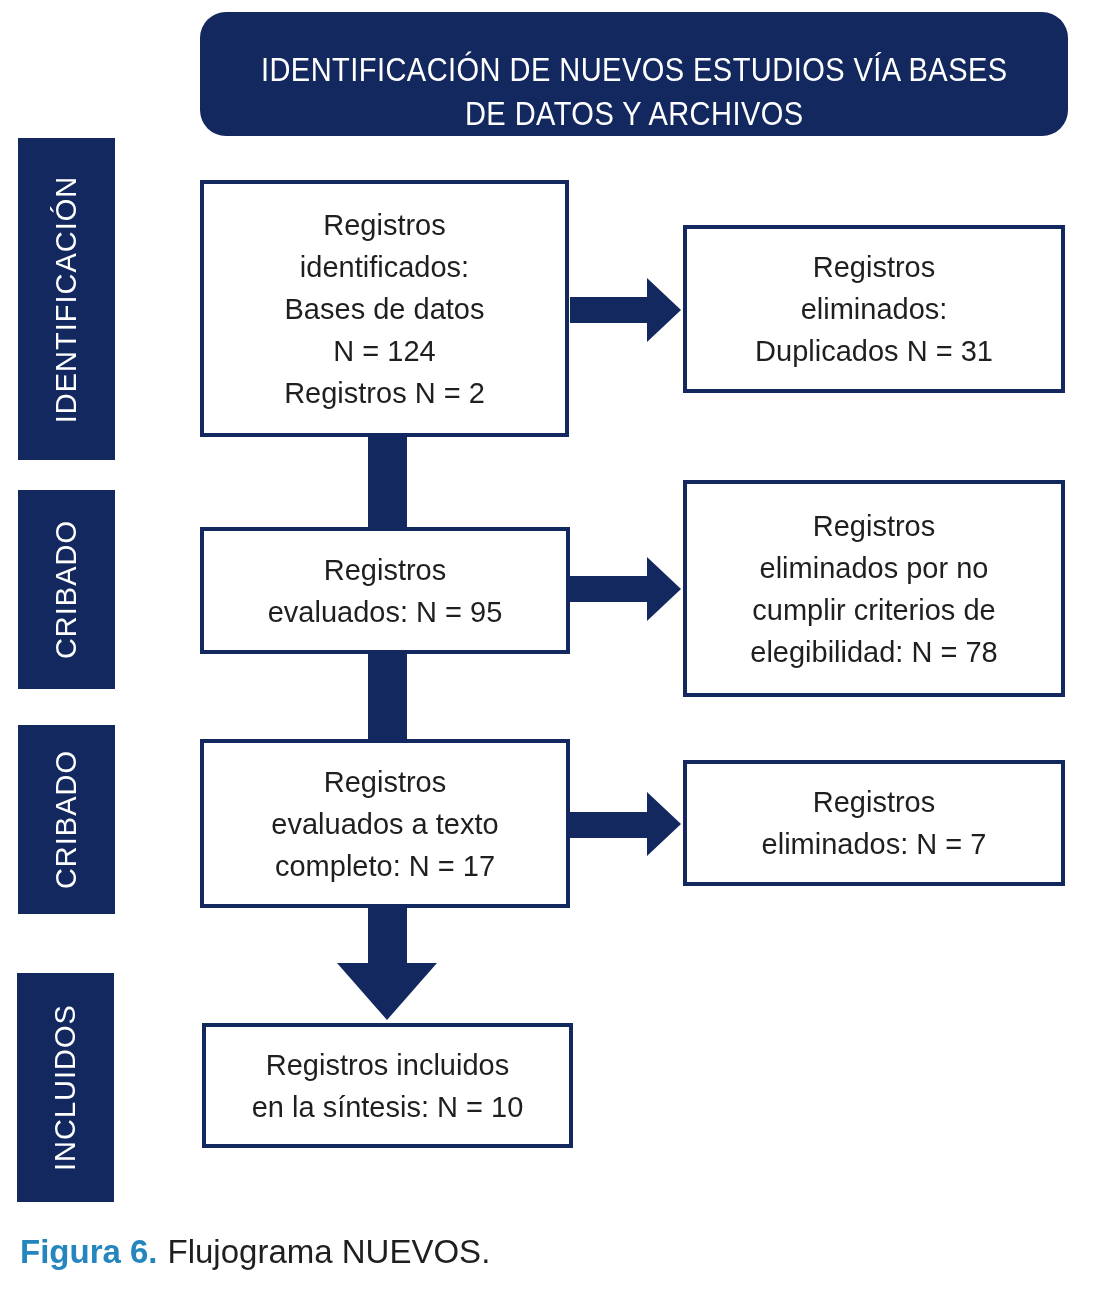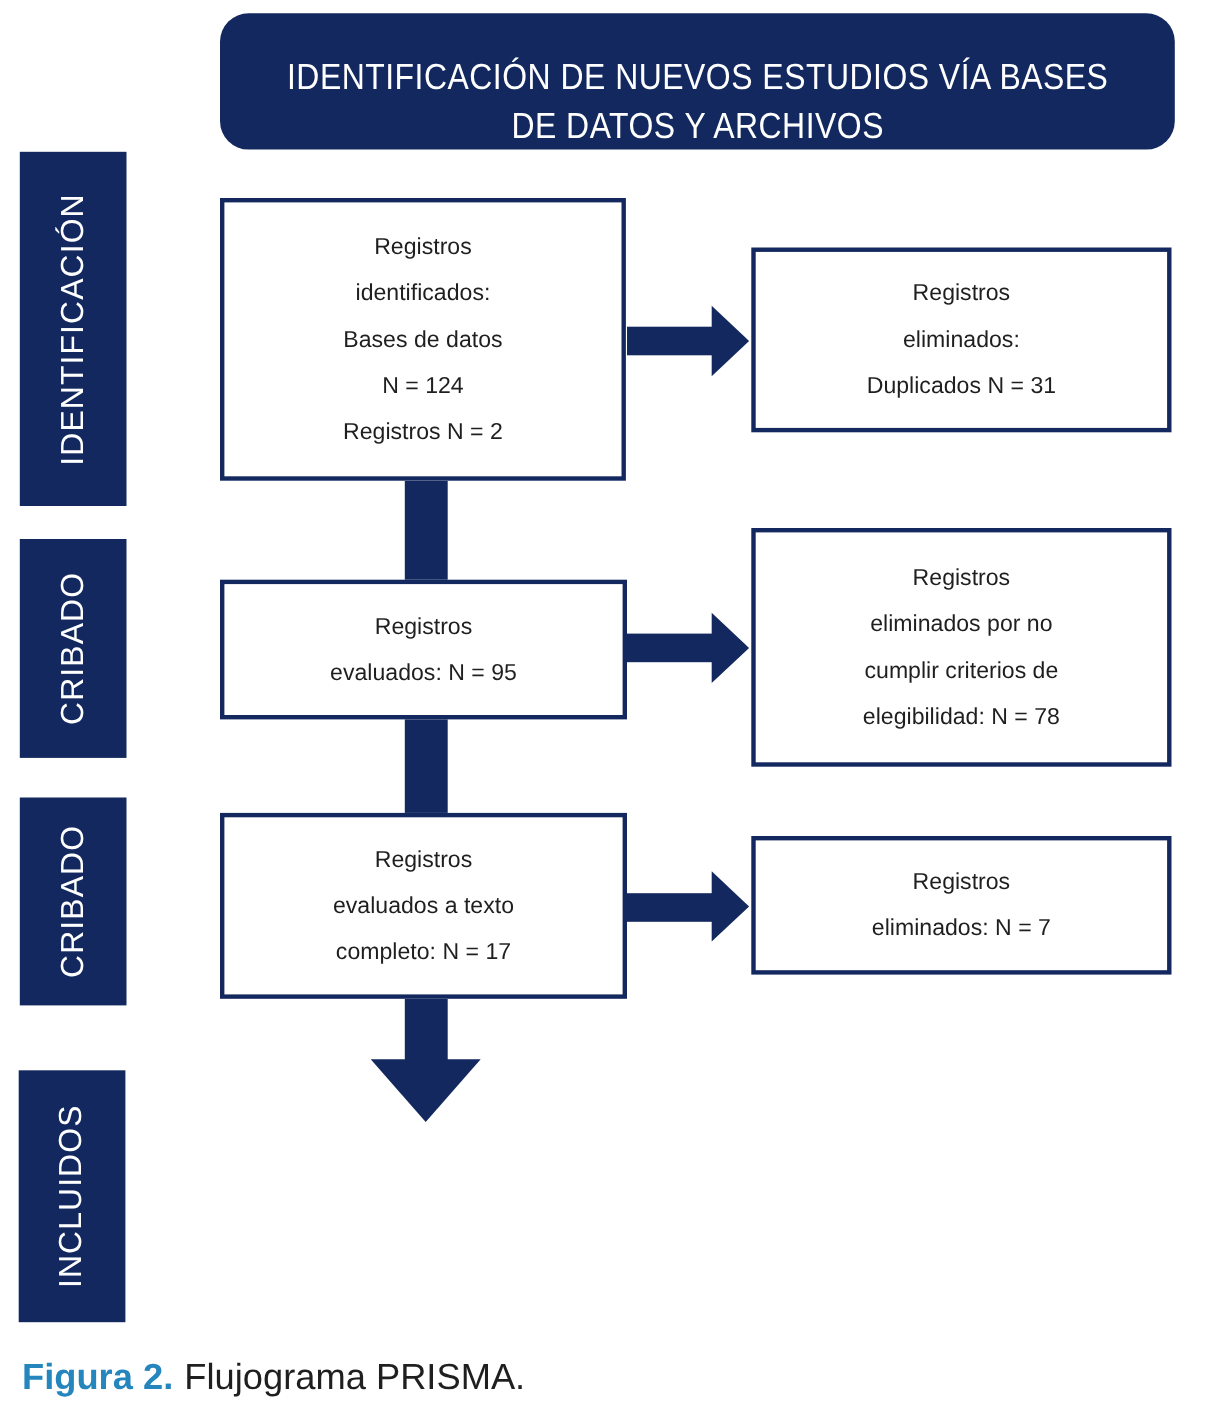--- a/index.html
+++ b/index.html
@@ -41,21 +41,21 @@
   .stage.s1{left:18px;top:138px;height:322px;}
   .stage.s2{left:18px;top:490px;height:199px;}
   .stage.s3{left:18px;top:725px;height:189px;}
   .stage.s4{left:17px;top:973px;height:229px;}
   
   .fbox{
     position:absolute;background:var(--white);
     border:4px solid var(--navy);
     display:flex;align-items:center;justify-content:center;
     text-align:center;color:var(--text);
-    font-size:21px;line-height:42px;white-space:pre-line;
+    font-size:29px;line-height:42px;white-space:pre-line;
     z-index:2;
   }
   .b1{left:200px;top:180px;width:369px;height:257px;}
   .b2{left:200px;top:527px;width:370px;height:127px;}
   .b3{left:200px;top:739px;width:370px;height:169px;}
   .b4{left:202px;top:1023px;width:371px;height:125px;}
   .r1{left:683px;top:225px;width:382px;height:168px;}
   .r2{left:683px;top:480px;width:382px;height:217px;}
   .r3{left:683px;top:760px;width:382px;height:126px;}
   
@@ -125,28 +125,30 @@
   <div class="fbox b1">Registros
 identificados:
 Bases de datos
 N = 124
 Registros N = 2</div>
   <div class="fbox b2">Registros
 evaluados: N = 95</div>
   <div class="fbox b3">Registros
 evaluados a texto
 completo: N = 17</div>
+  <div class="fbox b4">Registros incluidos
+en la síntesis: N = 10</div>
 
   <div class="fbox r1">Registros
 eliminados:
 Duplicados N = 31</div>
   <div class="fbox r2">Registros
 eliminados por no
 cumplir criterios de
 elegibilidad: N = 78</div>
   <div class="fbox r3">Registros
 eliminados: N = 7</div>
 
   <div class="caption">
-    <span class="lbl">Figura 2.</span><span>Flujograma PRISMA.</span>
+    <span class="lbl">Figura 6.</span><span>Flujograma NUEVOS.</span>
   </div>
 
 </div>
 
 </body></html>

